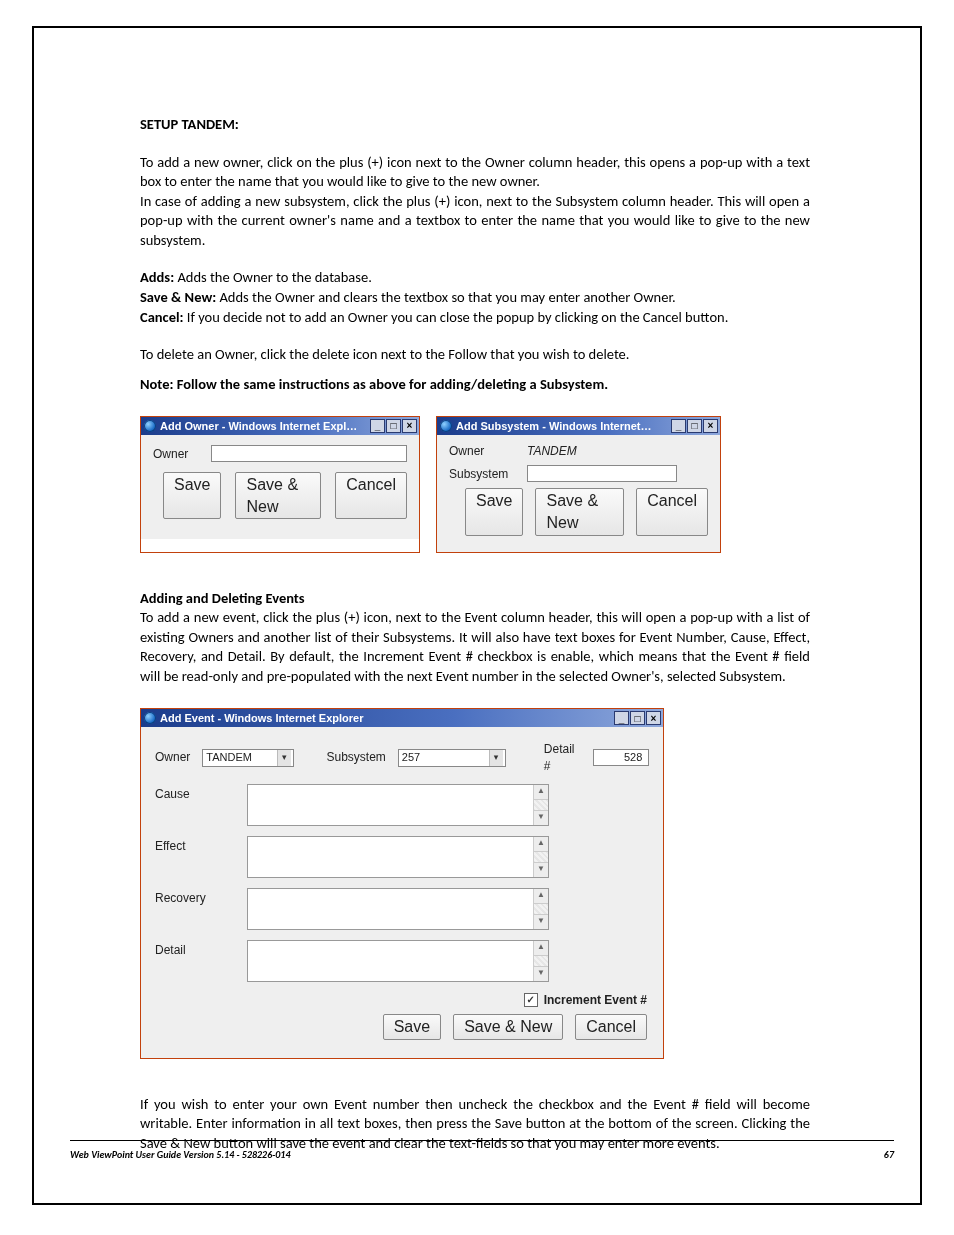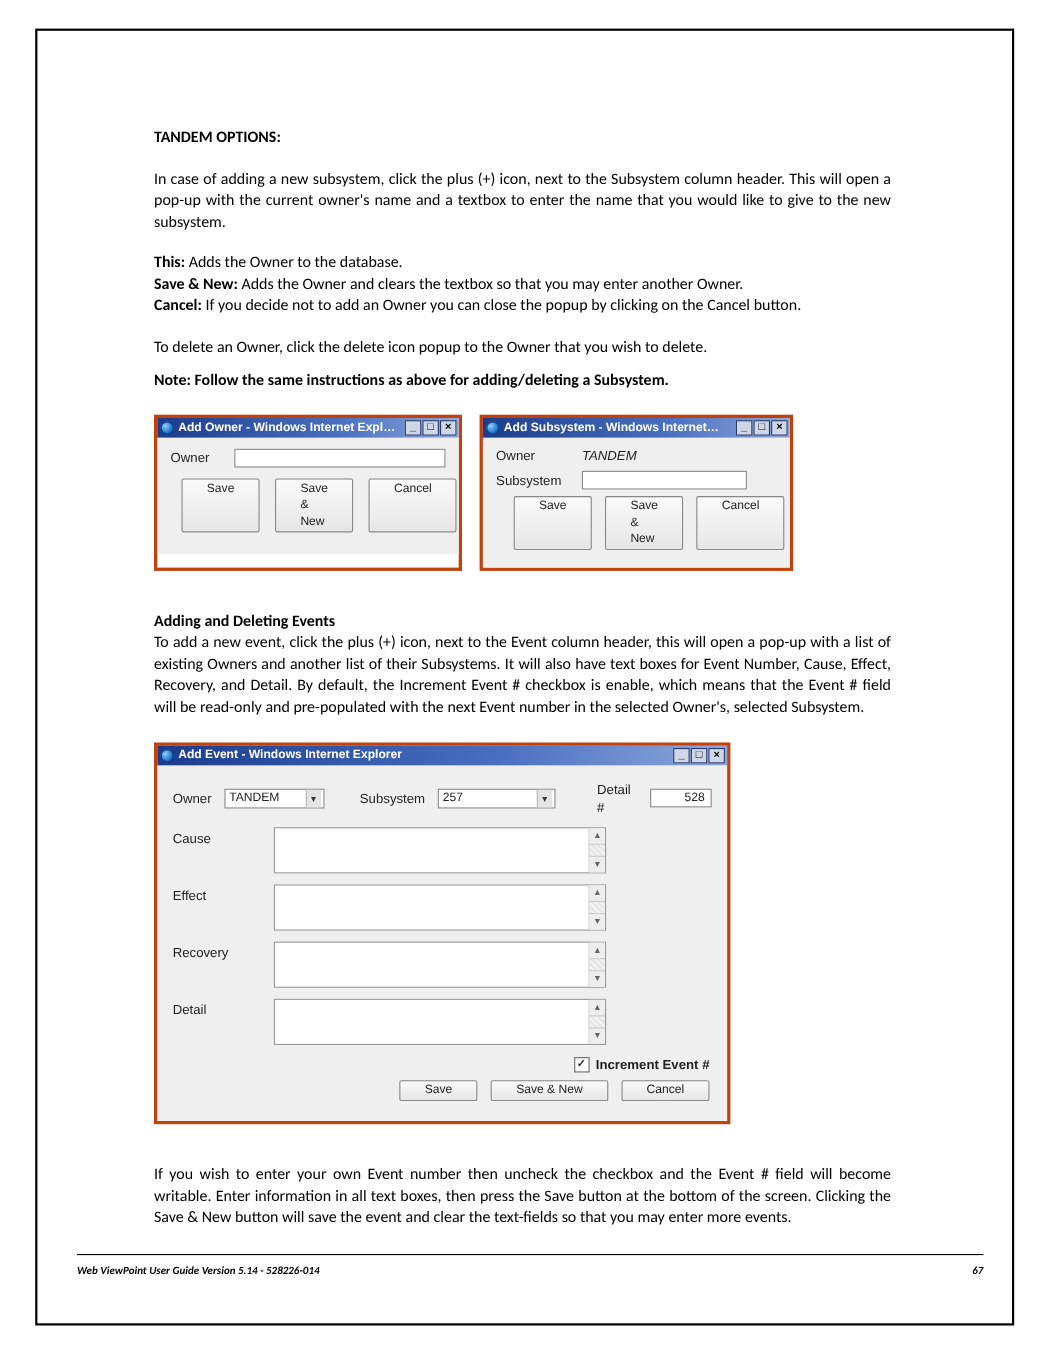--- a/index.html
+++ b/index.html
@@ -39,21 +39,21 @@
   .sp { height: 18px; }
   .spS { height: 10px; }
 
   
   .figures-row {
     display: flex;
     gap: 16px;
     margin: 4px 0 0 0;
   }
   .win {
-    border: 3px solid #c2410c;
+    border: 1px solid #c2410c;
     background: #fff;
     box-sizing: border-box;
     font-family: Tahoma, "Segoe UI", sans-serif;
   }
   .win-title {
     display: flex;
     align-items: center;
     height: 18px;
     background: linear-gradient(to right, #1b3c8b, #4a6fc0 60%, #8ea8dc);
     color: #fff;
@@ -85,22 +85,22 @@
     background: #efefef;
     font-size: 12px;
     color: #222;
   }
 
   
   .btn {
     background: linear-gradient(#fafafa, #e6e6e6);
     border: 1px solid #888;
     border-radius: 2px;
-    padding: 1px 22px;
-    font-size: 11px;
+    padding: 1px 10px;
+    font-size: 16px;
     font-family: Tahoma, sans-serif;
     cursor: default;
   }
   .inp {
     border: 1px solid #888;
     background: #fff;
     height: 17px;
     font-size: 11px;
     box-sizing: border-box;
     padding: 0 3px;
@@ -210,41 +210,42 @@
     font-size: 10px;
   }
 </style>
 </head>
 <body>
 
 <div class="outer-border"></div>
 
 <div class="page-body">
 
-  <p class="b">TANDEM OPTIONS:</p>
-  <div class="sp"></div>
-
-
+  <p class="b">SETUP TANDEM:</p>
+  <div class="sp"></div>
+
+
+  <p class="just">To add a new owner, click on the plus (+) icon next to the Owner column header, this opens a pop-up with a text box to enter the name that you would like to give to the new owner.</p>
   <p class="just">In case of adding a new subsystem, click the plus (+) icon, next to the Subsystem column header. This will open a pop-up with the current owner's name and a textbox to enter the name that you would like to give to the new subsystem.</p>
 
   <div class="sp"></div>
 
   <p>
-    <span class="b">This:</span><span> Adds the Owner to the database.</span>
+    <span class="b">Adds:</span><span> Adds the Owner to the database.</span>
   </p>
   <p>
     <span class="b">Save &amp; New:</span><span> Adds the Owner and clears the textbox so that you may enter another Owner.</span>
   </p>
   <p>
     <span class="b">Cancel:</span><span> If you decide not to add an Owner you can close the popup by clicking on the Cancel button.</span>
   </p>
 
   <div class="sp"></div>
 
-  <p>To delete an Owner, click the delete icon popup to the Owner that you wish to delete.</p>
+  <p>To delete an Owner, click the delete icon next to the Follow that you wish to delete.</p>
 
   <div class="spS"></div>
 
   <p class="b i">Note: Follow the same instructions as above for adding/deleting a Subsystem.</p>
 
   <div class="sp"></div>
 
   <div class="figures-row">
 
     <div class="win win-owner">

